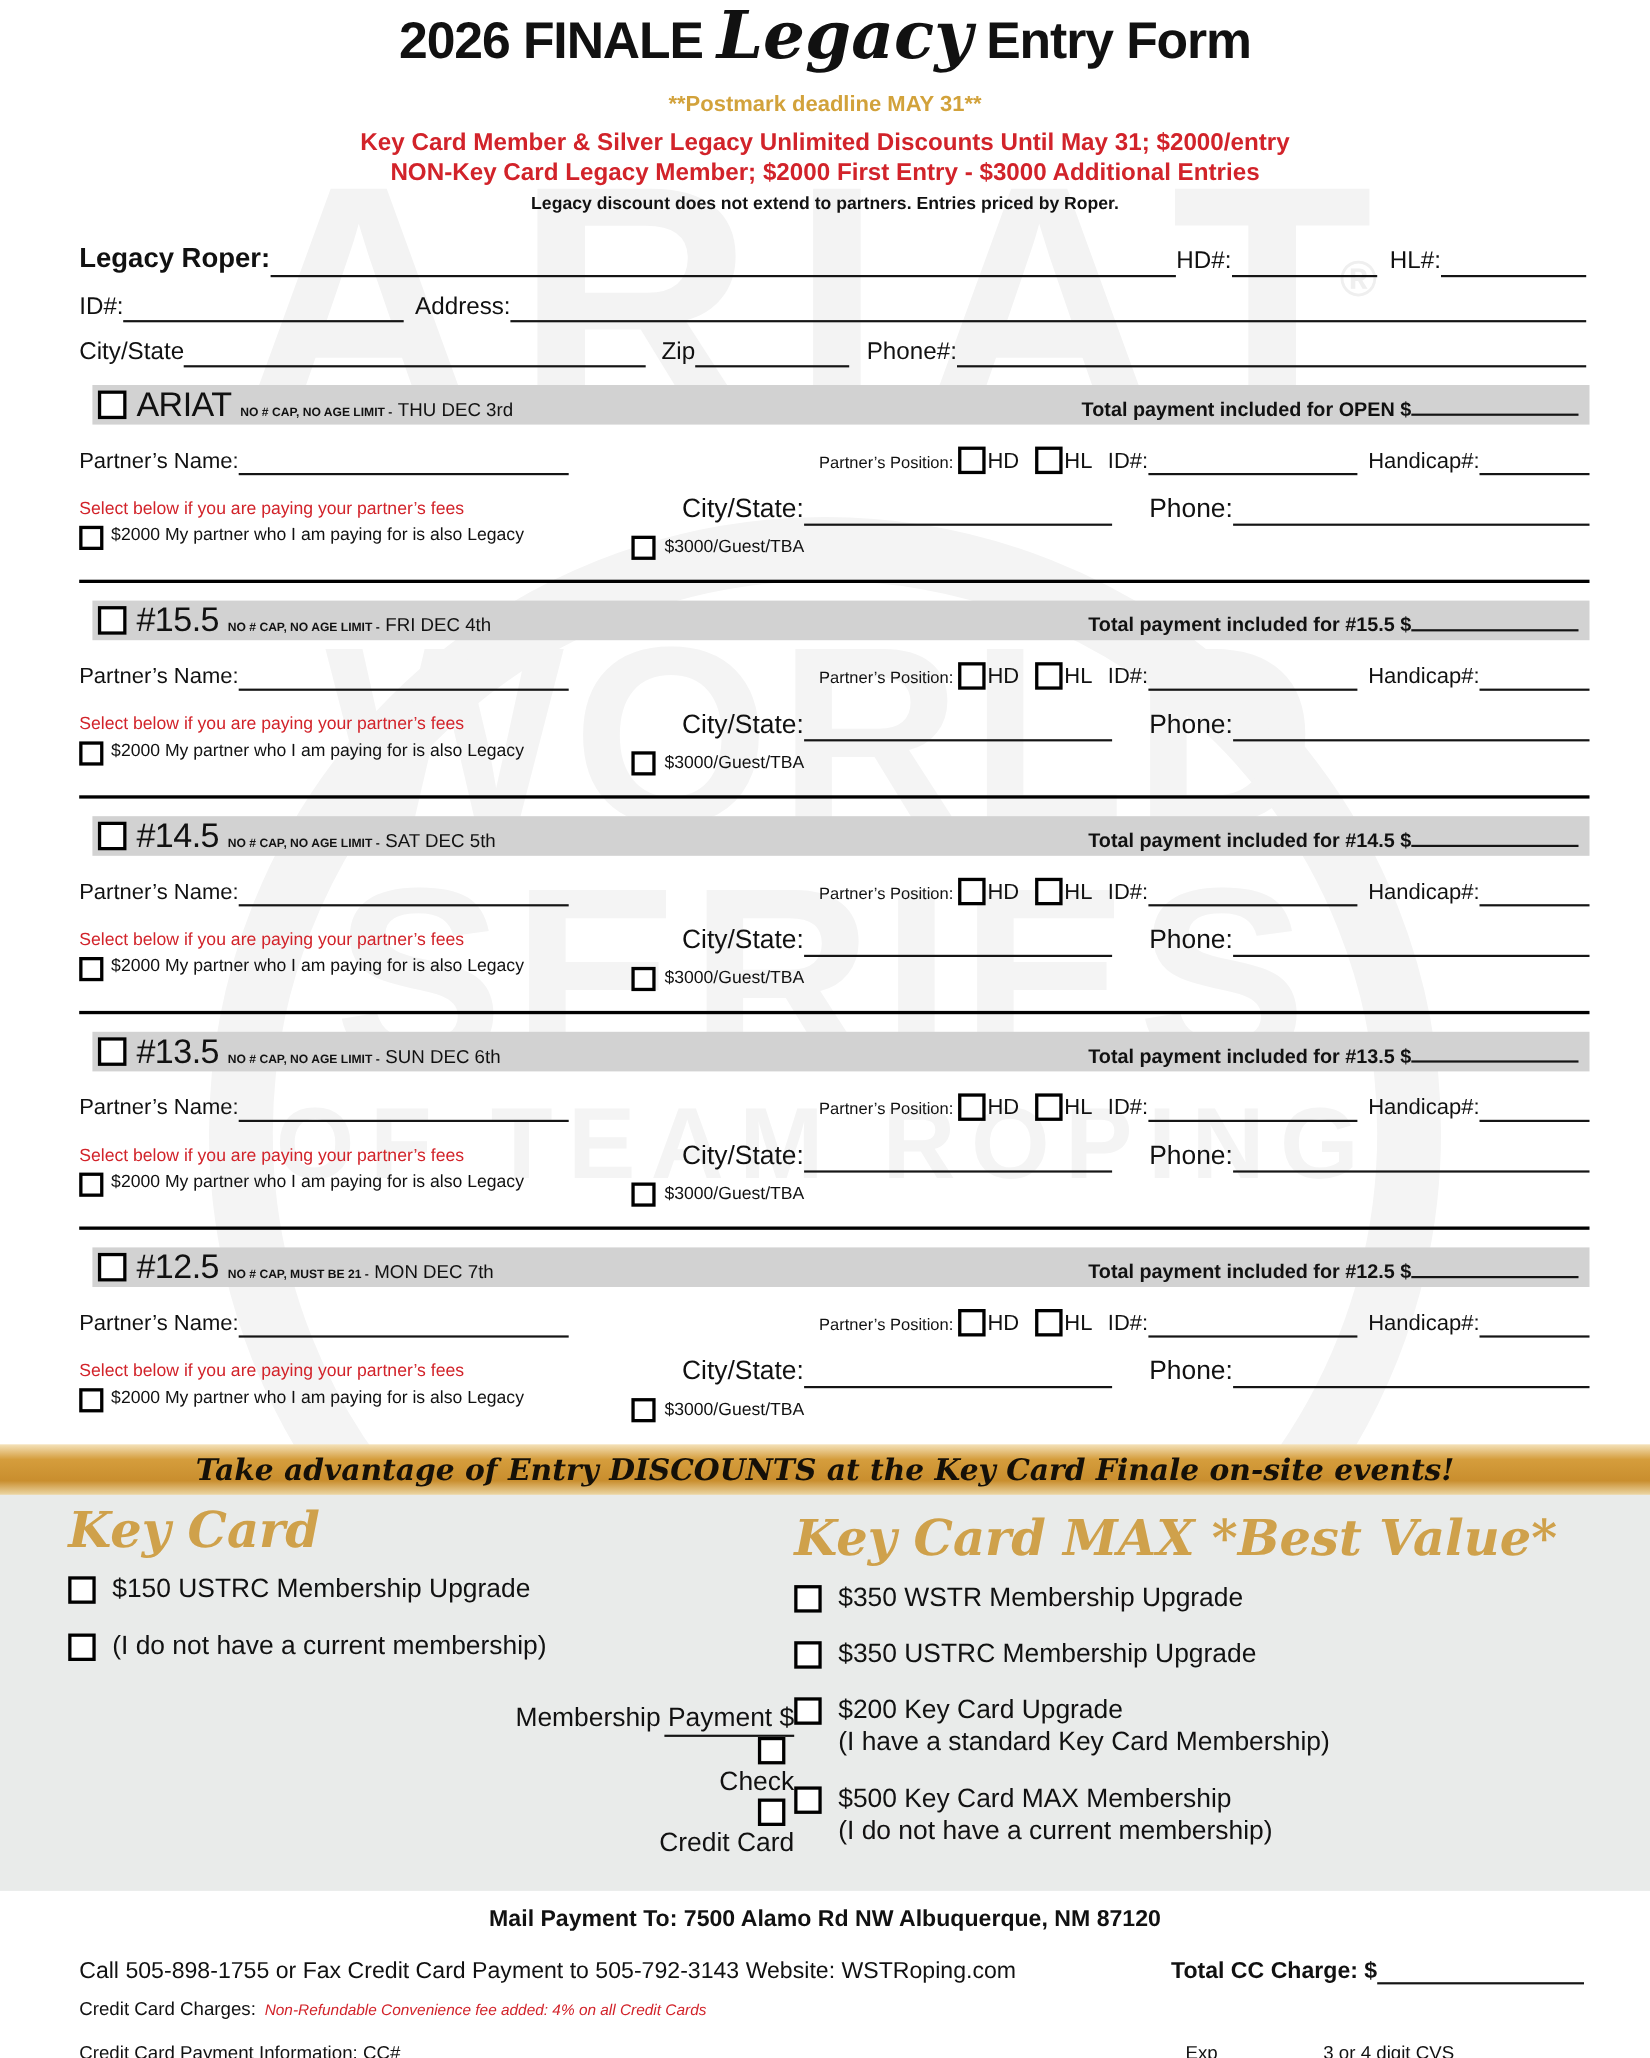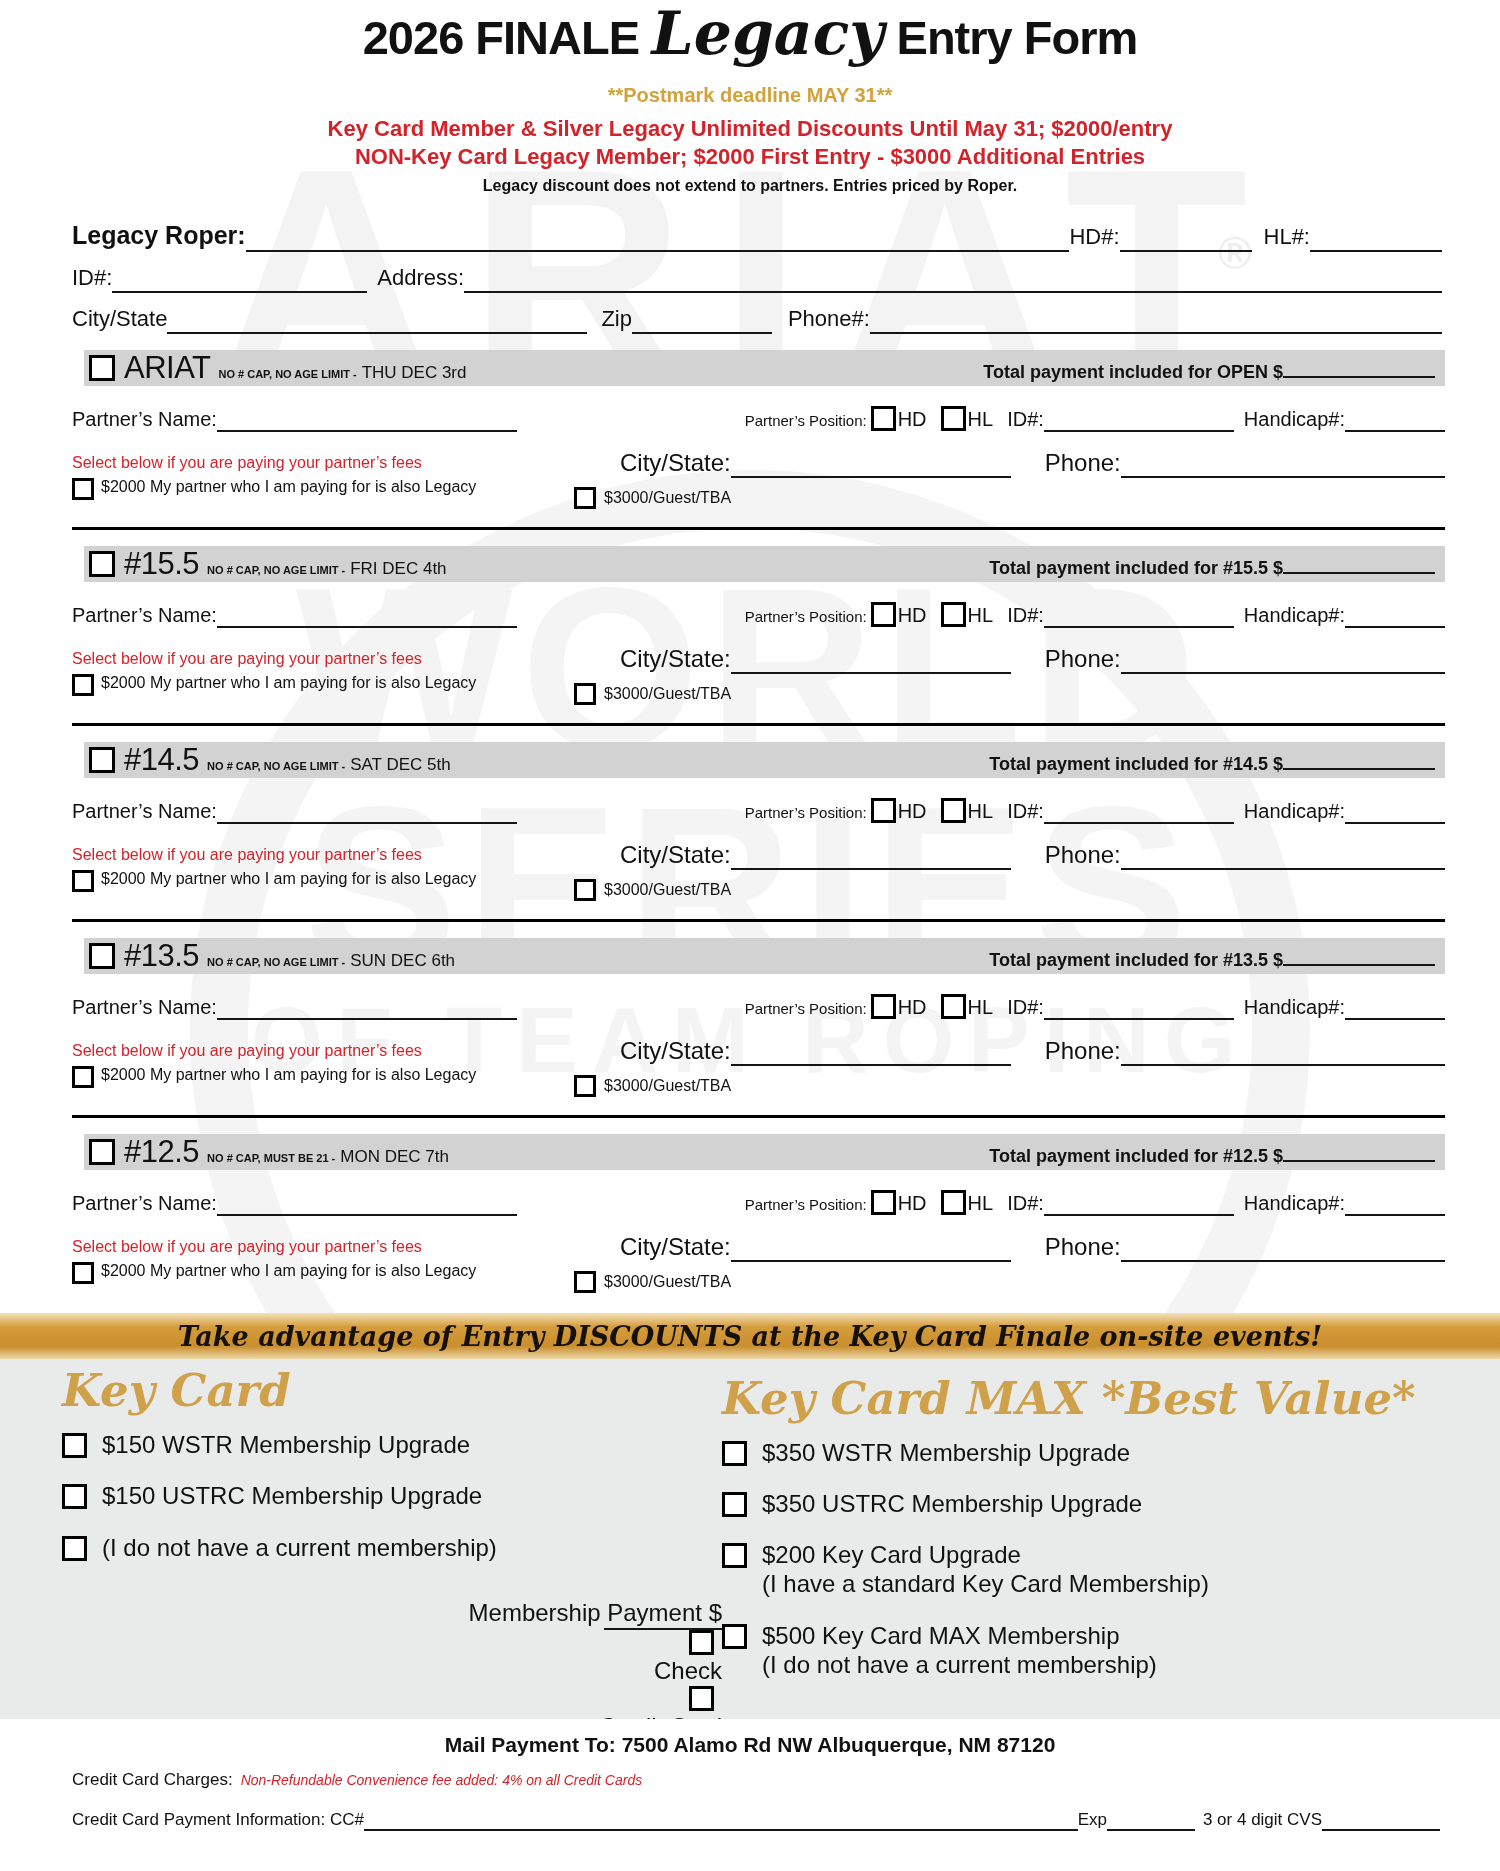--- a/index.html
+++ b/index.html
@@ -410,24 +410,20 @@
   </div>
 
   <div class="kcbox">
 
     <div class="kccols">
       <div class="kc-left">
         <div class="kc-head script" style="color:#cfa14b">Key Card</div>
         <div class="kc-opts">
             <div class="kc-opt">
               <span class="cb cb-md"></span>
-              <span class="kc-label">$150 WSTR Membership Upgrade</span>
-            </div>
-            <div class="kc-opt">
-              <span class="cb cb-md"></span>
               <span class="kc-label">$150 USTRC Membership Upgrade</span>
             </div>
             <div class="kc-opt">
               <span class="cb cb-md"></span>
               <div class="kc-sub">(I do not have a current membership)</div>
             </div>
           </div>
         <div class="memb-row">
           <span class="lab">Membership Payment $</span>
           <span class="fl"></span>
@@ -458,20 +454,25 @@
               <span class="kc-label">$500 Key Card MAX Membership</span>
               <div class="kc-sub">(I do not have a current membership)</div>
             </div>
           </div>
       </div>
     </div>
   </div>
 
   <div class="mailline">Mail Payment To: 7500 Alamo Rd NW Albuquerque, NM 87120</div>
 
+  <div class="frow callrow">
+    <span class="calltxt">Call 505-898-1755 or Fax Credit Card Payment to 505-792-3143 Website: WSTRoping.com</span>
+    <span class="cc-bold">Total CC Charge: $</span>
+    <span class="fl"></span>
+  </div>
 
   <div class="frow chargesrow">
     <span class="lab">Credit Card Charges:</span>
     <span class="rednote-sm" style="color:#d2232a">Non-Refundable Convenience fee added: 4% on all Credit Cards</span>
   </div>
 
   <div class="frow ccinforow">
     <span class="lab">Credit Card Payment Information:  CC#</span>
     <span class="fl grow"></span>
     <span class="lab">Exp</span>

